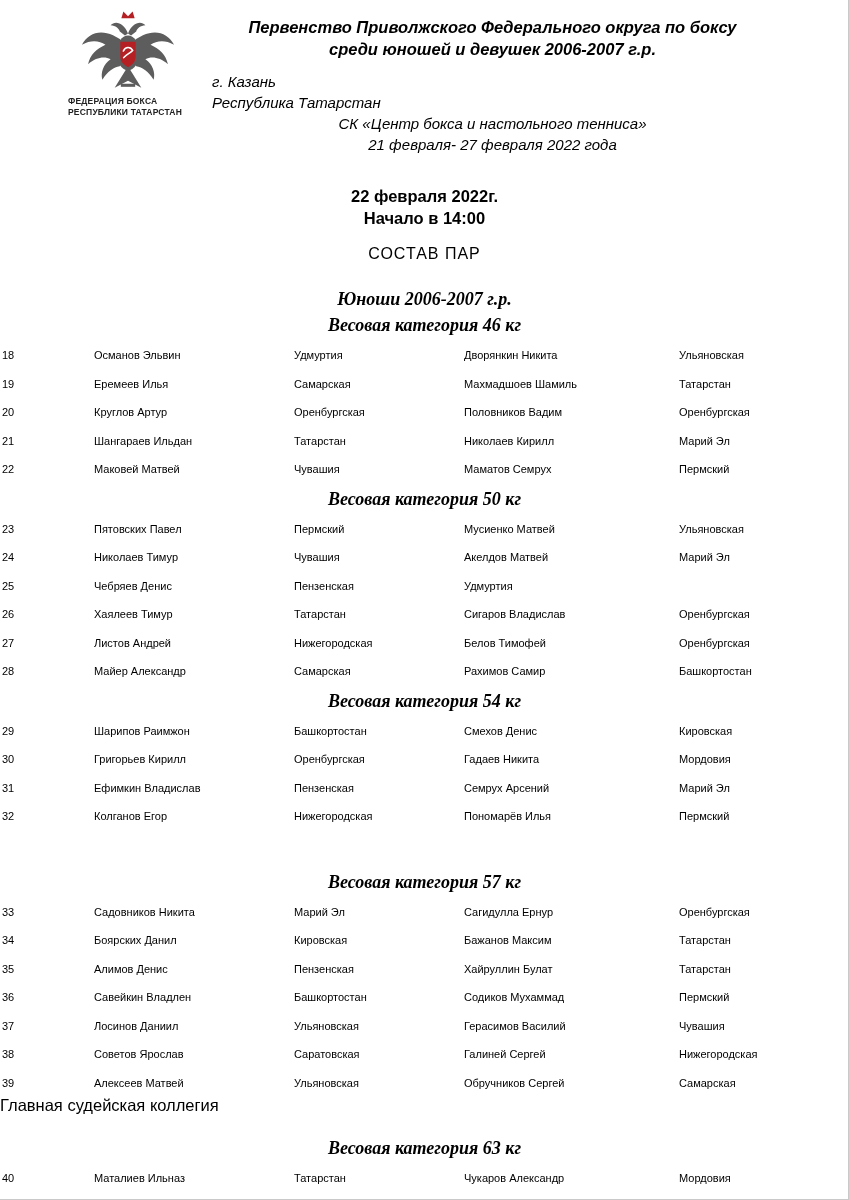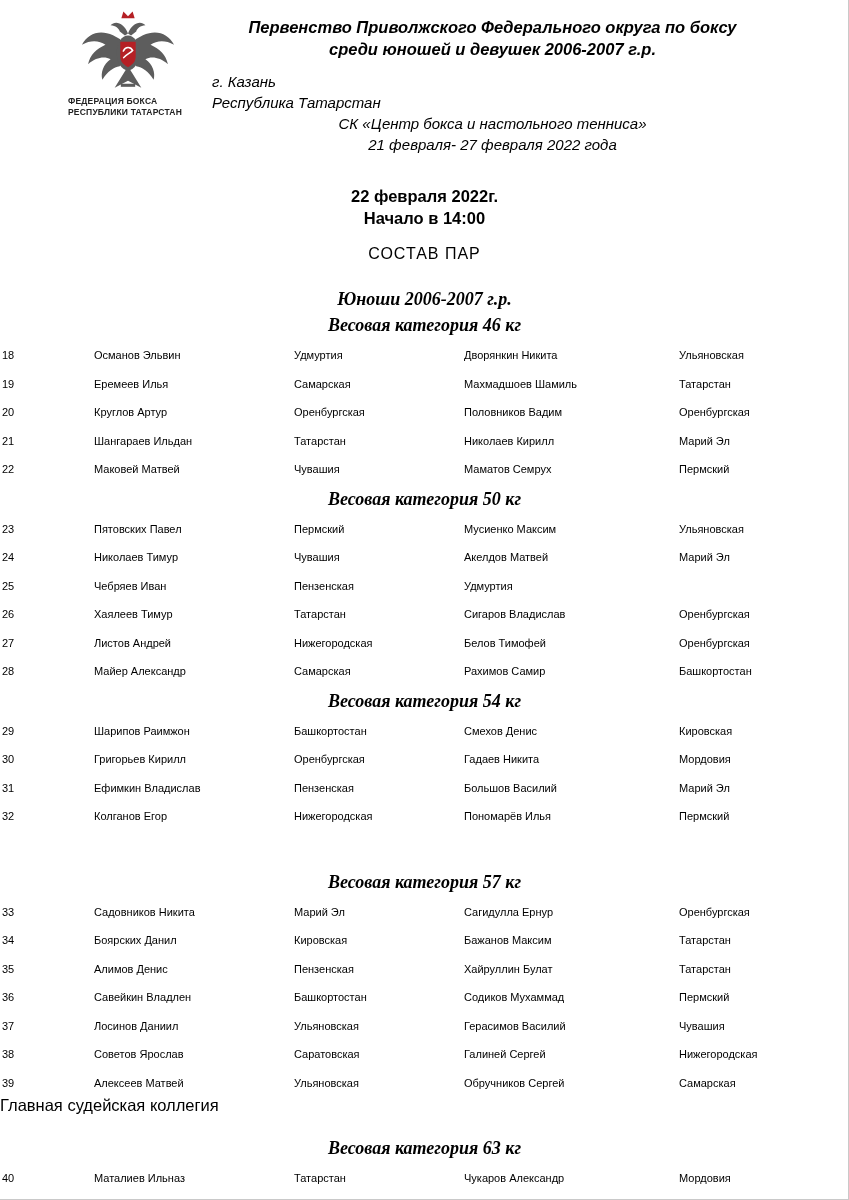--- a/index.html
+++ b/index.html
@@ -200,33 +200,33 @@
         <div class="cell">Маковей Матвей</div>
         <div class="cell">Чувашия</div>
         <div class="cell">Маматов Семрух</div>
         <div class="cell">Пермский</div>
       </div>
       <div class="cat-heading">Весовая категория 50 кг</div>
       <div class="pair-row">
         <div class="cell">23</div>
         <div class="cell">Пятовских Павел</div>
         <div class="cell">Пермский</div>
-        <div class="cell">Мусиенко Максим</div>
+        <div class="cell">Мусиенко Матвей</div>
         <div class="cell">Ульяновская</div>
       </div>
       <div class="pair-row">
         <div class="cell">24</div>
         <div class="cell">Николаев Тимур</div>
         <div class="cell">Чувашия</div>
         <div class="cell">Акелдов Матвей</div>
         <div class="cell">Марий Эл</div>
       </div>
       <div class="pair-row">
         <div class="cell">25</div>
-        <div class="cell">Чебряев Иван</div>
+        <div class="cell">Чебряев Денис</div>
         <div class="cell">Пензенская</div>
         <div class="cell">Удмуртия</div>
       </div>
       <div class="pair-row">
         <div class="cell">26</div>
         <div class="cell">Хаялеев Тимур</div>
         <div class="cell">Татарстан</div>
         <div class="cell">Сигаров Владислав</div>
         <div class="cell">Оренбургская</div>
       </div>
@@ -256,21 +256,21 @@
         <div class="cell">30</div>
         <div class="cell">Григорьев Кирилл</div>
         <div class="cell">Оренбургская</div>
         <div class="cell">Гадаев Никита</div>
         <div class="cell">Мордовия</div>
       </div>
       <div class="pair-row">
         <div class="cell">31</div>
         <div class="cell">Ефимкин Владислав</div>
         <div class="cell">Пензенская</div>
-        <div class="cell">Большов Василий</div>
+        <div class="cell">Семрух Арсений</div>
         <div class="cell">Марий Эл</div>
       </div>
       <div class="pair-row">
         <div class="cell">32</div>
         <div class="cell">Колганов Егор</div>
         <div class="cell">Нижегородская</div>
         <div class="cell">Пономарёв Илья</div>
         <div class="cell">Пермский</div>
       </div>
       <div class="cat-heading gap">Весовая категория 57 кг</div>

